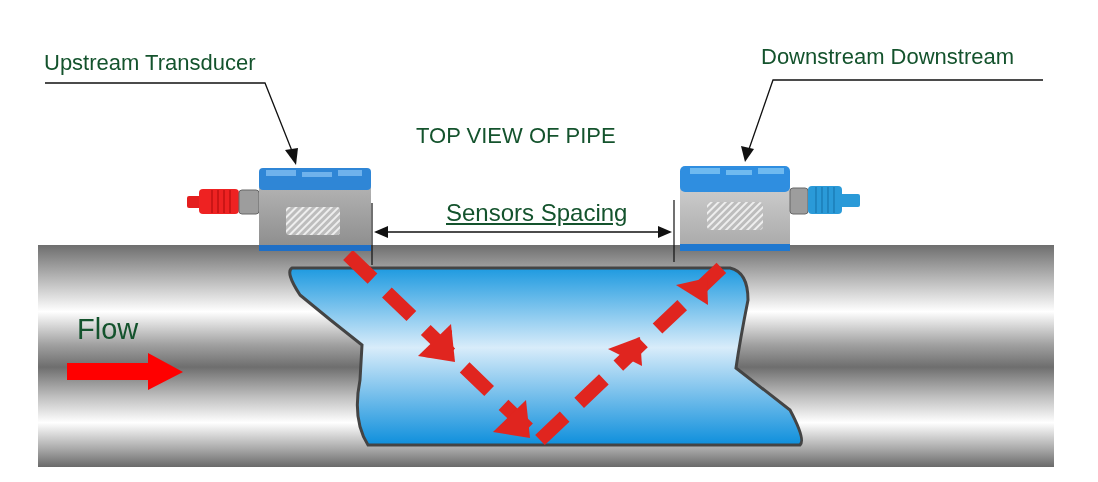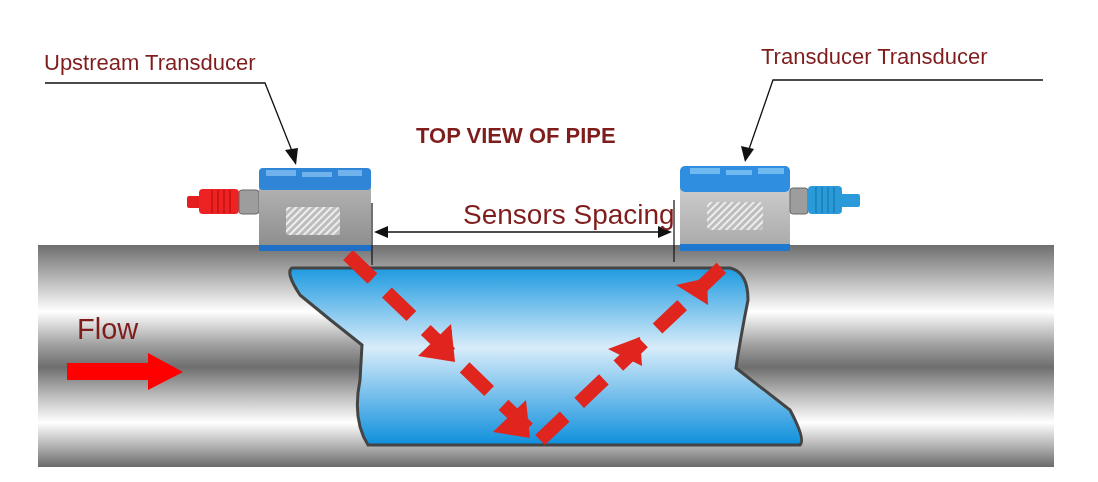--- a/index.html
+++ b/index.html
@@ -1,23 +1,23 @@
 <!DOCTYPE html>
 <html><head>
   <meta charset="utf-8">
   <style>
     html, body { margin: 0; padding: 0; background: #ffffff; }
     body { width: 1098px; height: 482px; position: relative; overflow: hidden;
            font-family: "Liberation Sans", sans-serif; }
     svg { position: absolute; left: 0; top: 0; }
-    .lbl { position: absolute; color: #7f1d1d; white-space: nowrap; font-family: "Liberation Sans", sans-serif; }
+    .lbl { position: absolute; color: #14532d; white-space: nowrap; font-family: "Liberation Sans", sans-serif; }
     #lbl-up { left: 44px; top: 50px; font-size: 22px; }
     #lbl-down { left: 761px; top: 44px; font-size: 22px; }
-    #lbl-title { left: 416px; top: 123px; font-size: 22px; font-weight: bold; }
-    #lbl-spacing { left: 463px; top: 199px; font-size: 28px; }
+    #lbl-title { left: 416px; top: 123px; font-size: 22px; }
+    #lbl-spacing { left: 446px; top: 199px; font-size: 24px; text-decoration: underline; }
     #lbl-flow { left: 77px; top: 313px; font-size: 29px; }
   </style>
 </head>
 <body>
 
 <svg width="1098" height="482" viewBox="0 0 1098 482">
   <defs>
     <linearGradient id="pipeGrad" x1="0" y1="0" x2="0" y2="1">
       <stop offset="0" stop-color="#6e6e6e"></stop>
       <stop offset="0.12" stop-color="#a8a8a8"></stop>
@@ -113,16 +113,16 @@
       <line x1="828" y1="187" x2="828" y2="213"></line>
       <line x1="834" y1="187" x2="834" y2="213"></line>
     </g>
     <rect x="840" y="194" width="20" height="13" rx="2" fill="#2a9ad8"></rect>
   </g>
 
   <path d="M67,363 L148,363 L148,353 L183,372 L148,390 L148,380 L67,380 Z" fill="#ff0000"></path>
 </svg>
 
 <div id="lbl-up" class="lbl">Upstream Transducer</div>
-<div id="lbl-down" class="lbl">Transducer Transducer</div>
+<div id="lbl-down" class="lbl">Downstream Downstream</div>
 <div id="lbl-title" class="lbl">TOP VIEW OF PIPE</div>
 <div id="lbl-spacing" class="lbl">Sensors Spacing</div>
 <div id="lbl-flow" class="lbl">Flow</div>
 
 </body></html>

